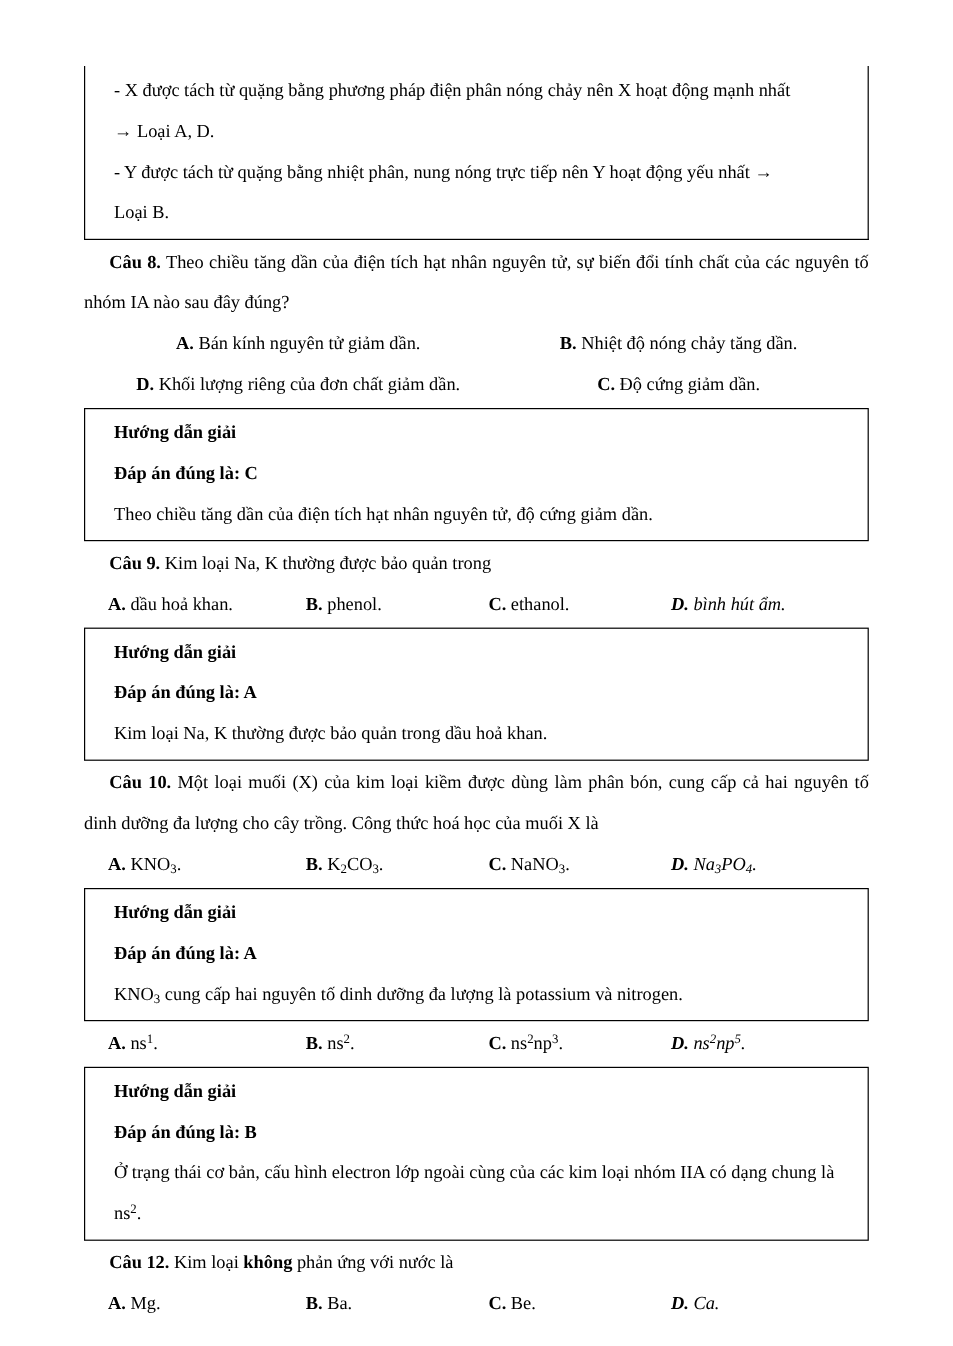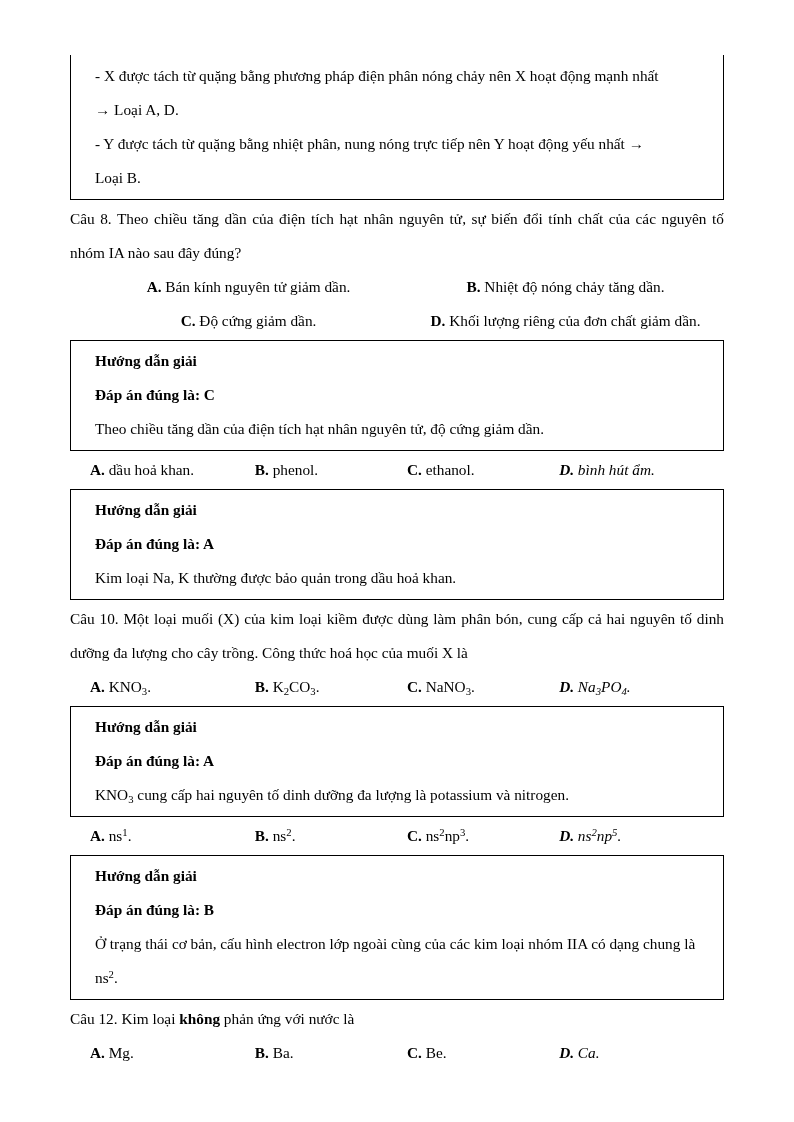--- a/index.html
+++ b/index.html
@@ -49,21 +49,22 @@
     margin: 0;
     padding: 2px 0 0 0;
   }
   .question p.qtext {
     margin: 0;
     line-height: 34px;
     text-align: justify;
     text-justify: inter-word;
   }
   .qlabel {
-    font-weight: normal;
+    font-weight: bold;
+    margin-left: 21px;
   }
   .kw-bold {
     font-weight: bold;
   }
 
   
   .options {
     display: flex;
     width: 100%;
     line-height: 34px;
@@ -108,34 +109,35 @@
     <p>→ Loại A, D.</p>
     <p>- Y được tách từ quặng bằng nhiệt phân, nung nóng trực tiếp nên Y hoạt động yếu nhất →</p>
     <p>Loại B.</p>
   </div>
 
   <div class="question">
     <p class="qtext"><span class="qlabel">Câu 8.</span> <span>Theo chiều tăng dần của điện tích hạt nhân nguyên tử, sự biến đổi tính chất của các nguyên tố nhóm IA nào sau đây đúng?</span></p>
     <div class="options two">
       <div class="opt"><span class="opt-key">A.</span> <span>Bán kính nguyên tử giảm dần.</span></div>
       <div class="opt"><span class="opt-key">B.</span> <span>Nhiệt độ nóng chảy tăng dần.</span></div>
+      <div class="opt"><span class="opt-key">D.</span> <span>Khối lượng riêng của đơn chất giảm dần.</span></div>
       <div class="opt"><span class="opt-key">C.</span> <span>Độ cứng giảm dần.</span></div>
-      <div class="opt"><span class="opt-key">D.</span> <span>Khối lượng riêng của đơn chất giảm dần.</span></div>
     </div>
   </div>
 
   <div class="gap-xs"></div>
 
   <div class="box">
     <p class="hd">Hướng dẫn giải</p>
     <p class="hd">Đáp án đúng là: C</p>
     <p>Theo chiều tăng dần của điện tích hạt nhân nguyên tử, độ cứng giảm dần.</p>
   </div>
 
   <div class="question">
+    <p class="qtext"><span class="qlabel">Câu 9.</span> <span>Kim loại Na, K thường được bảo quản trong</span></p>
     <div class="options wide">
       <div class="opt"><span class="opt-key">A.</span> <span>dầu hoả khan.</span></div>
       <div class="opt"><span class="opt-key">B.</span> <span>phenol.</span></div>
       <div class="opt"><span class="opt-key">C.</span> <span>ethanol.</span></div>
       <div class="opt"><span class="opt-key">D.</span> <span>bình hút ẩm.</span></div>
     </div>
   </div>
 
   <div class="gap-xs"></div>
 

